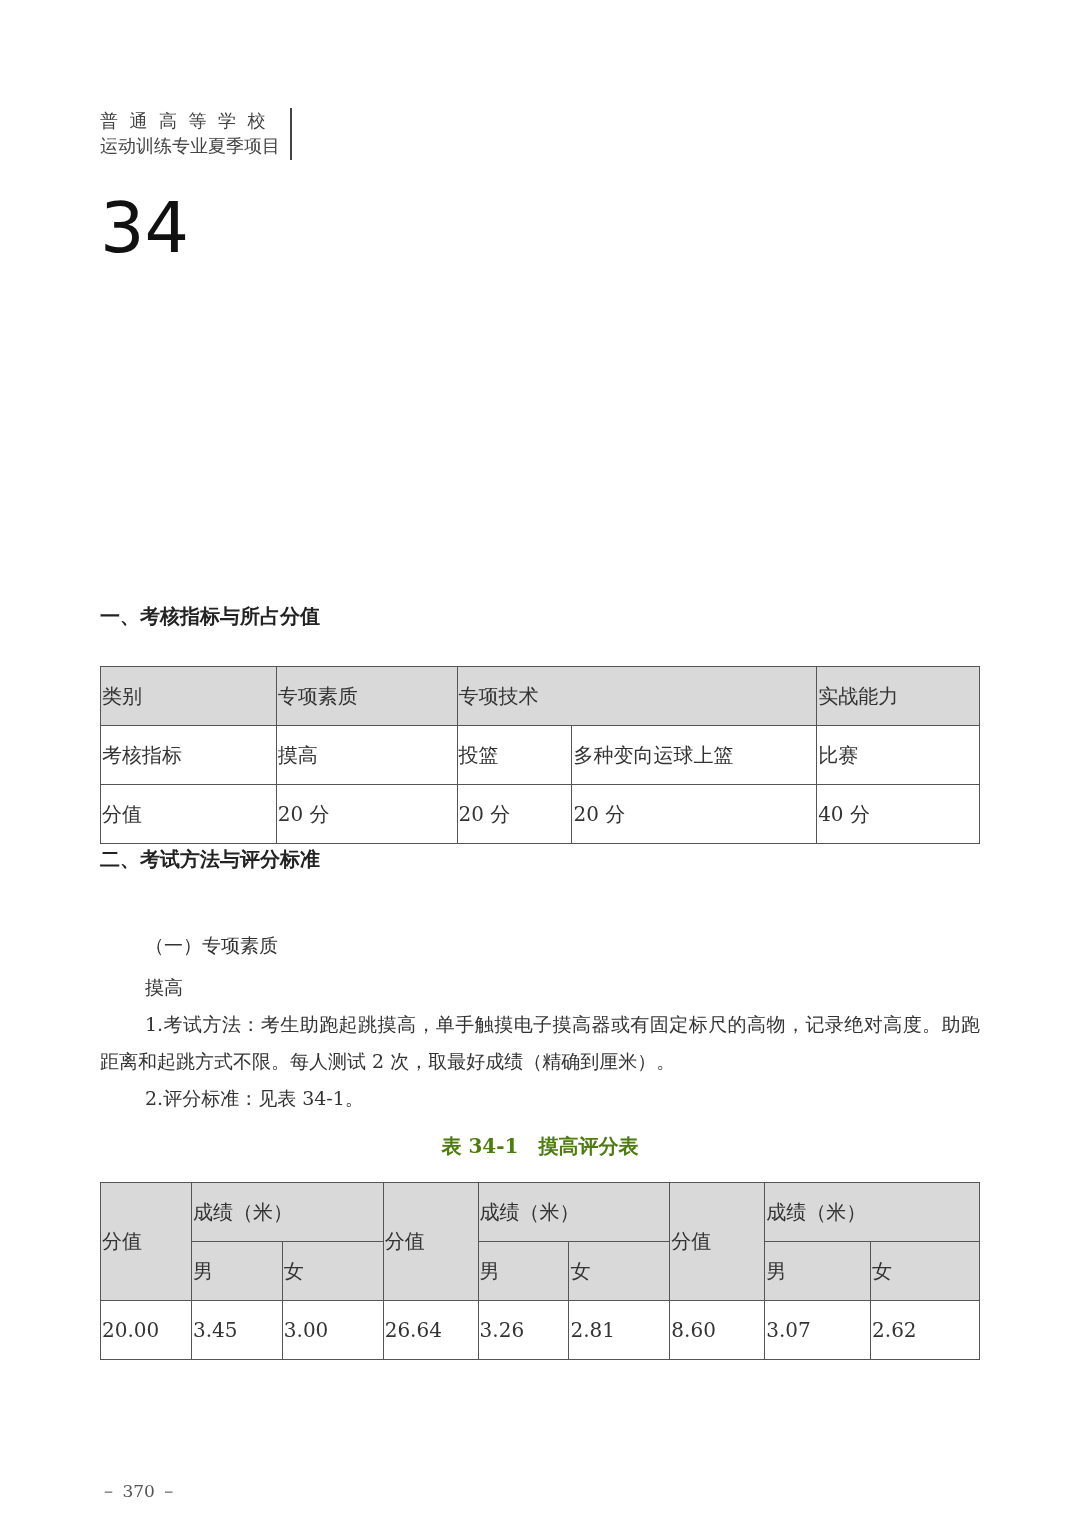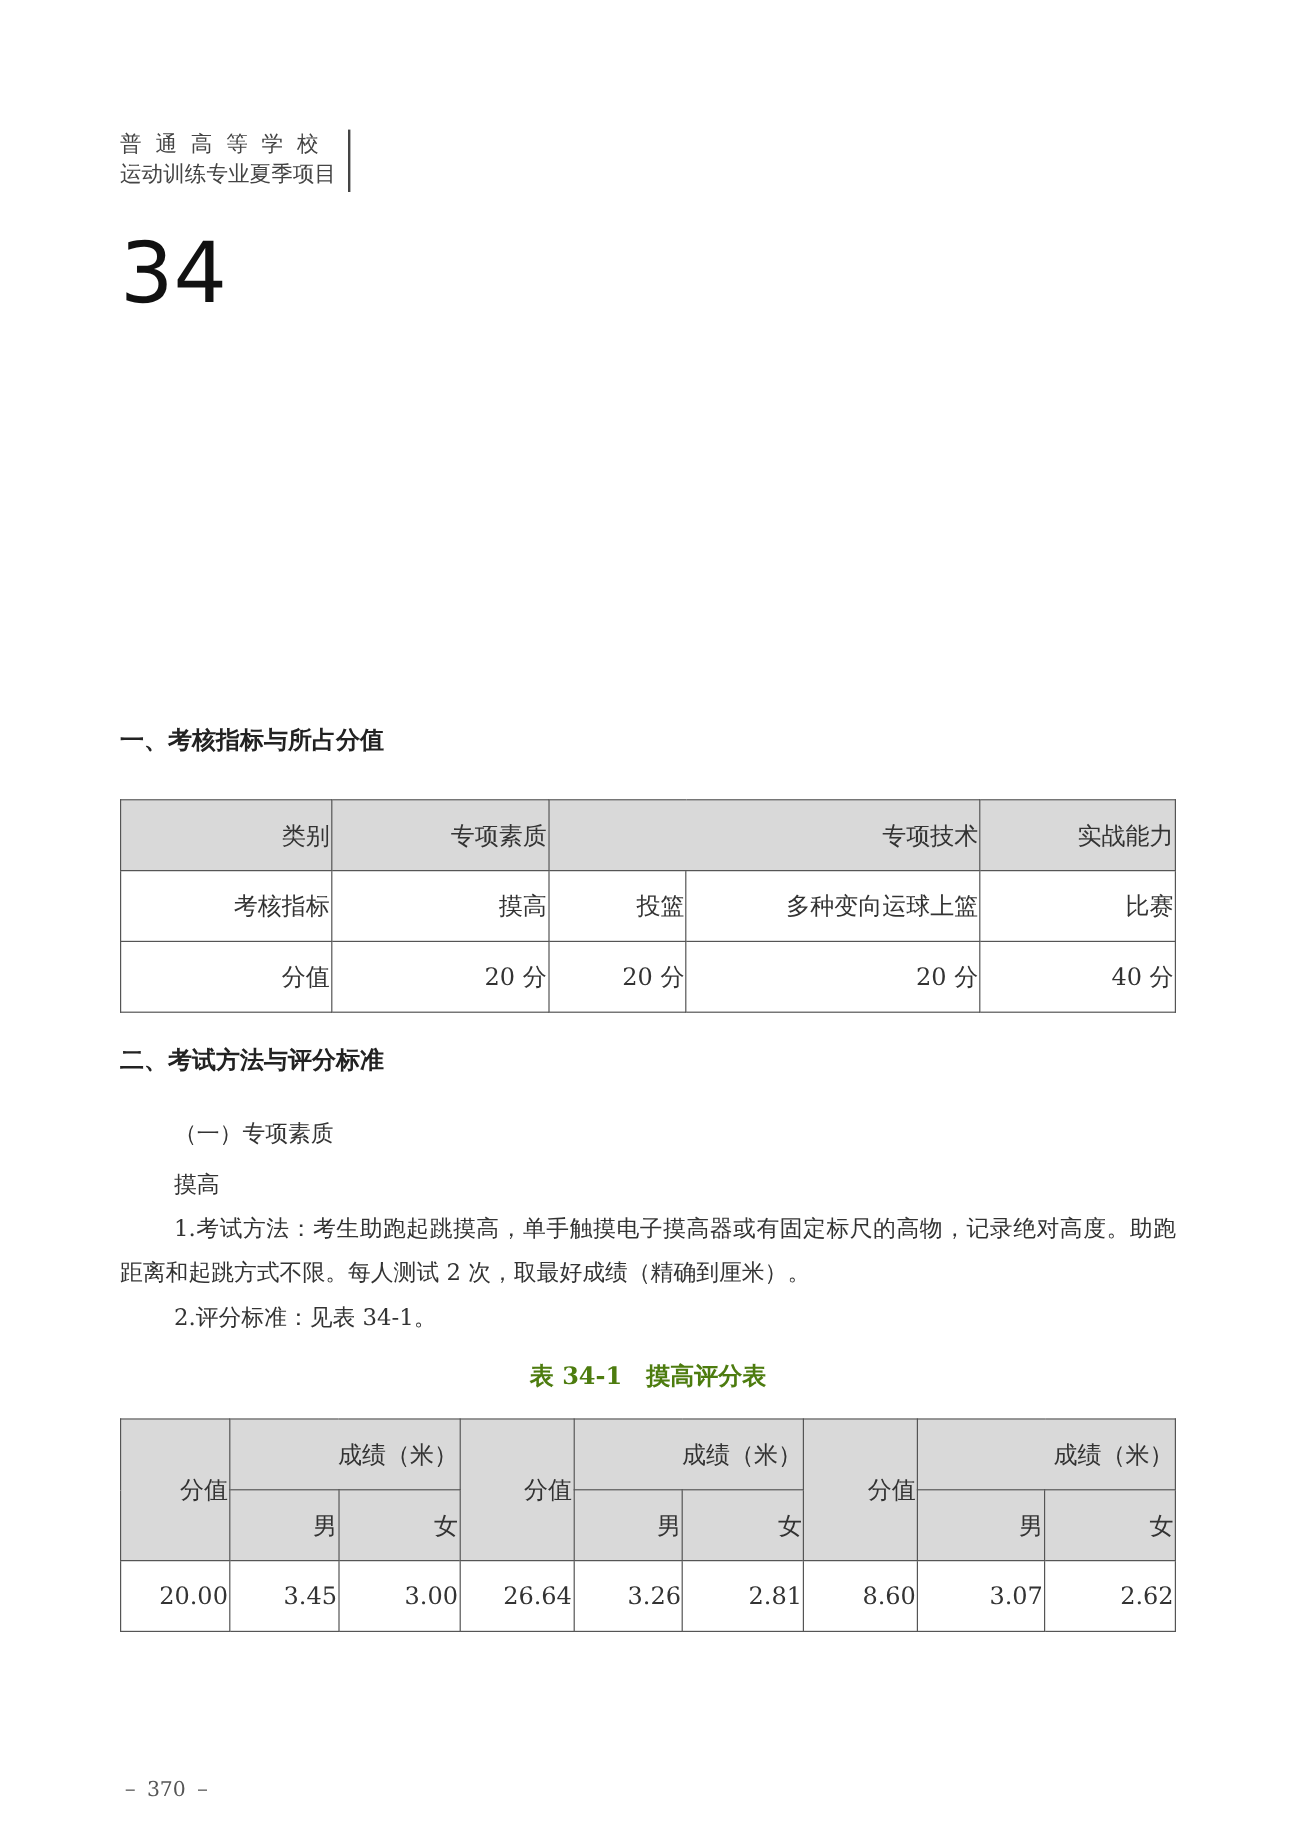--- a/index.html
+++ b/index.html
@@ -5,21 +5,21 @@
   html,body{margin:0;padding:0;background:#fff;}
   body{width:1080px;height:1526px;position:relative;overflow:hidden;color:#222;font-family:"DejaVu Serif","Liberation Serif",serif;}
   .hdr{position:absolute;left:100px;top:96px;display:flex;align-items:stretch;margin-top:12px;}
   .hdr-left{display:flex;flex-direction:column;font-size:18px;color:#444;line-height:25px;}
   .hdr-left .l1{letter-spacing:11.5px;}
   .hdr-sep{width:2px;background:#444;margin:0 10px 0 10px;height:52px;}
   .hdr-right{font-size:18px;color:#444;display:flex;align-items:center;}
   .chap{position:absolute;left:100px;top:186px;font-family:"DejaVu Sans","Liberation Sans",sans-serif;font-size:70px;font-weight:500;color:#111;display:flex;gap:76px;line-height:84px;}
   .h2{position:absolute;left:100px;font-size:20px;font-weight:bold;color:#222;font-family:"DejaVu Sans","Liberation Sans",sans-serif;}
   table{border-collapse:collapse;position:absolute;left:100px;width:880px;font-size:20px;color:#333;}
-  td{border:1.5px solid #555;text-align:right;vertical-align:middle;}
+  td{border:1.5px solid #555;text-align:left;vertical-align:middle;}
   .hd{background:#d9d9d9;}
   .t1 td{height:56px;}
   .t2 td{height:56px;}
   .p{position:absolute;font-size:19px;color:#333;line-height:37px;}
   .cap{position:absolute;left:0;width:1080px;text-align:center;top:1133px;font-size:20px;font-weight:bold;color:#4d7c0f;}
   .pg{position:absolute;left:100px;top:1480px;font-size:17px;color:#555;}
 </style>
 </head>
 <body>
 
@@ -62,21 +62,21 @@
   <tr>
     <td>分值</td>
     <td>20 分</td>
     <td>20 分</td>
     <td>20 分</td>
     <td>40 分</td>
   </tr>
 </tbody>
   </table>
 
-<div class="h2" style="top:870px">二、考试方法与评分标准</div>
+<div class="h2" style="top:846px">二、考试方法与评分标准</div>
 
 <div class="p" style="left:145px;top:927px">（一）专项素质</div>
 <div class="p" style="left:145px;top:969px">摸高</div>
 <div class="p" style="left:100px;top:1006px;width:880px;text-indent:45px;text-align:justify">1.考试方法：考生助跑起跳摸高，单手触摸电子摸高器或有固定标尺的高物，记录绝对高度。助跑距离和起跳方式不限。每人测试 2 次，取最好成绩（精确到厘米）。</div>
 <div class="p" style="left:145px;top:1080px">2.评分标准：见表 34-1。</div>
 
 <div class="cap">表 34-1　摸高评分表</div>
 
 <table class="t2" style="top:1182px">
   <colgroup>

